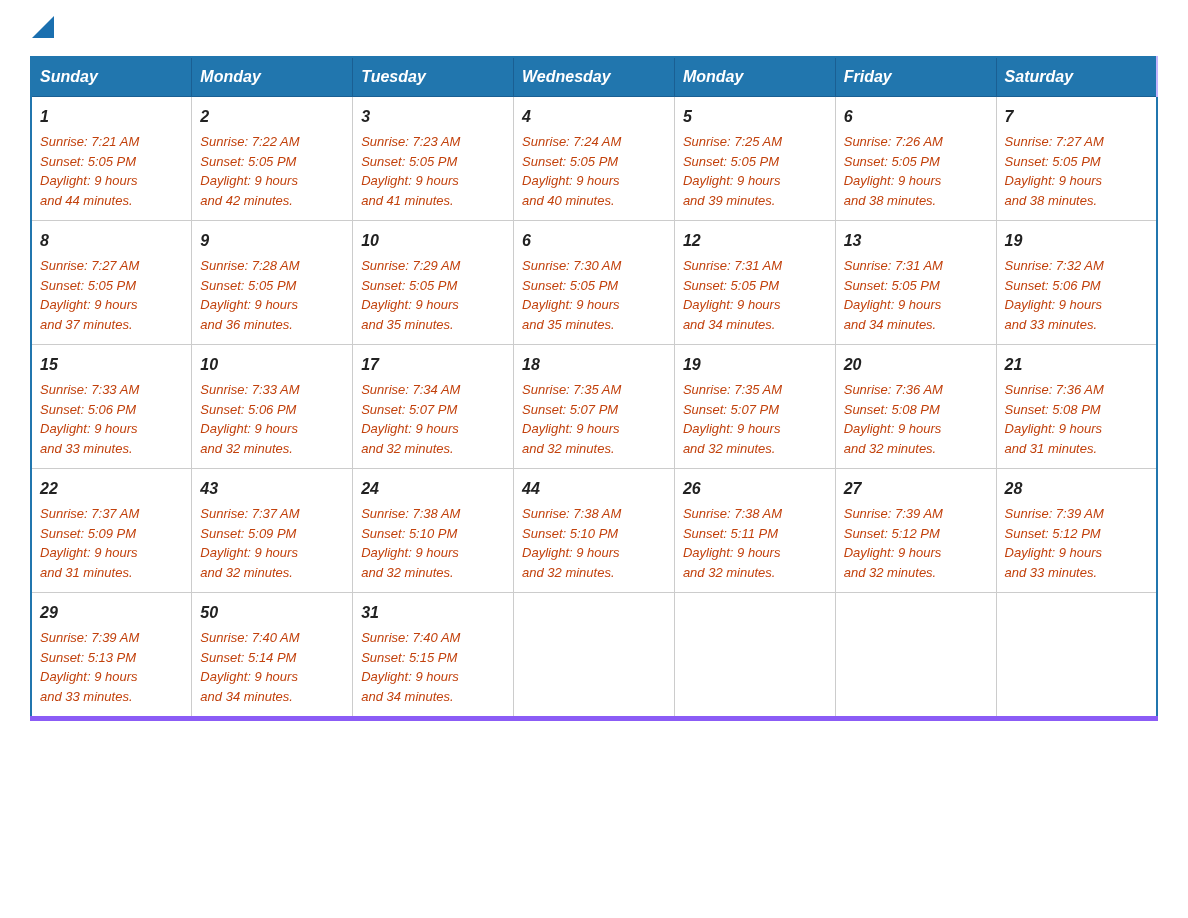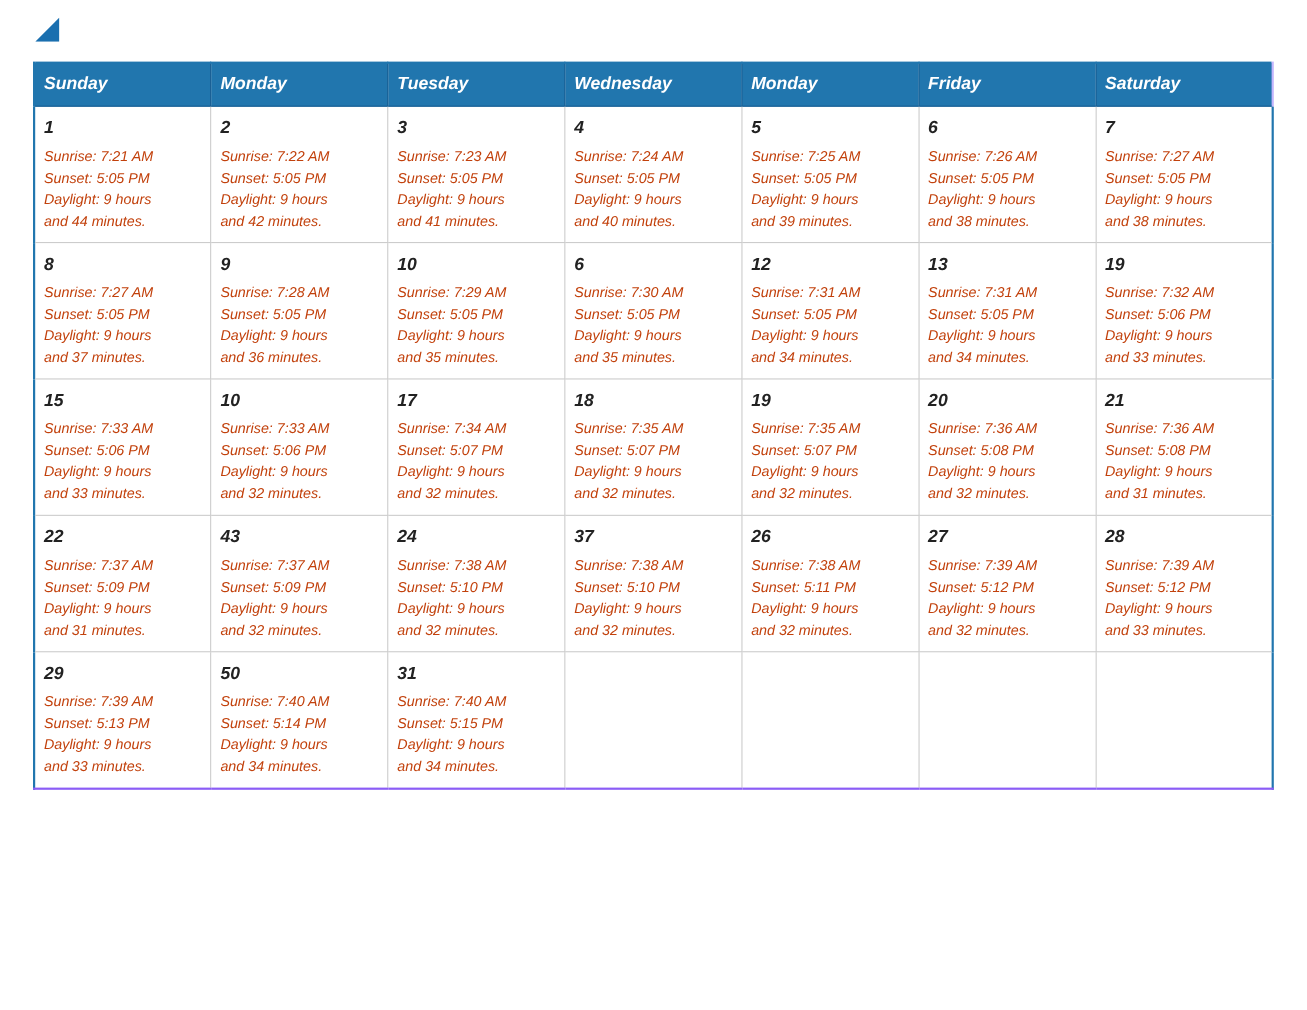--- a/index.html
+++ b/index.html
@@ -94,21 +94,21 @@
     .calendar-table tbody tr td:first-child {
       border-left: 2px solid #2176ae;
     }
     .calendar-table thead tr th:first-child {
       border-left: 2px solid #2176ae;
     }
     .calendar-table thead tr th:last-child {
       border-right: 2px solid #c4b5fd;
     }
     .calendar-table tbody tr:last-child td {
-      border-bottom: 2px solid #8b5cf6;
+      border-bottom: 5px solid #8b5cf6;
       border-radius: 14px;
     }
     .calendar-table tbody tr td:last-child {
       border-right: 2px solid #2176ae;
     }
     .calendar-table thead {
       border-top: 2px solid #2176ae;
     }
   </style>
 </head>
@@ -240,21 +240,21 @@
       </td>
         <td>
         <span class="day-number">43</span>
         <span class="day-info">Sunrise: 7:37 AM<br>Sunset: 5:09 PM<br>Daylight: 9 hours<br>and 32 minutes.</span>
       </td>
         <td>
         <span class="day-number">24</span>
         <span class="day-info">Sunrise: 7:38 AM<br>Sunset: 5:10 PM<br>Daylight: 9 hours<br>and 32 minutes.</span>
       </td>
         <td>
-        <span class="day-number">37</span>
+        <span class="day-number">44</span>
         <span class="day-info">Sunrise: 7:38 AM<br>Sunset: 5:10 PM<br>Daylight: 9 hours<br>and 32 minutes.</span>
       </td>
         <td>
         <span class="day-number">26</span>
         <span class="day-info">Sunrise: 7:38 AM<br>Sunset: 5:11 PM<br>Daylight: 9 hours<br>and 32 minutes.</span>
       </td>
         <td>
         <span class="day-number">27</span>
         <span class="day-info">Sunrise: 7:39 AM<br>Sunset: 5:12 PM<br>Daylight: 9 hours<br>and 32 minutes.</span>
       </td>

